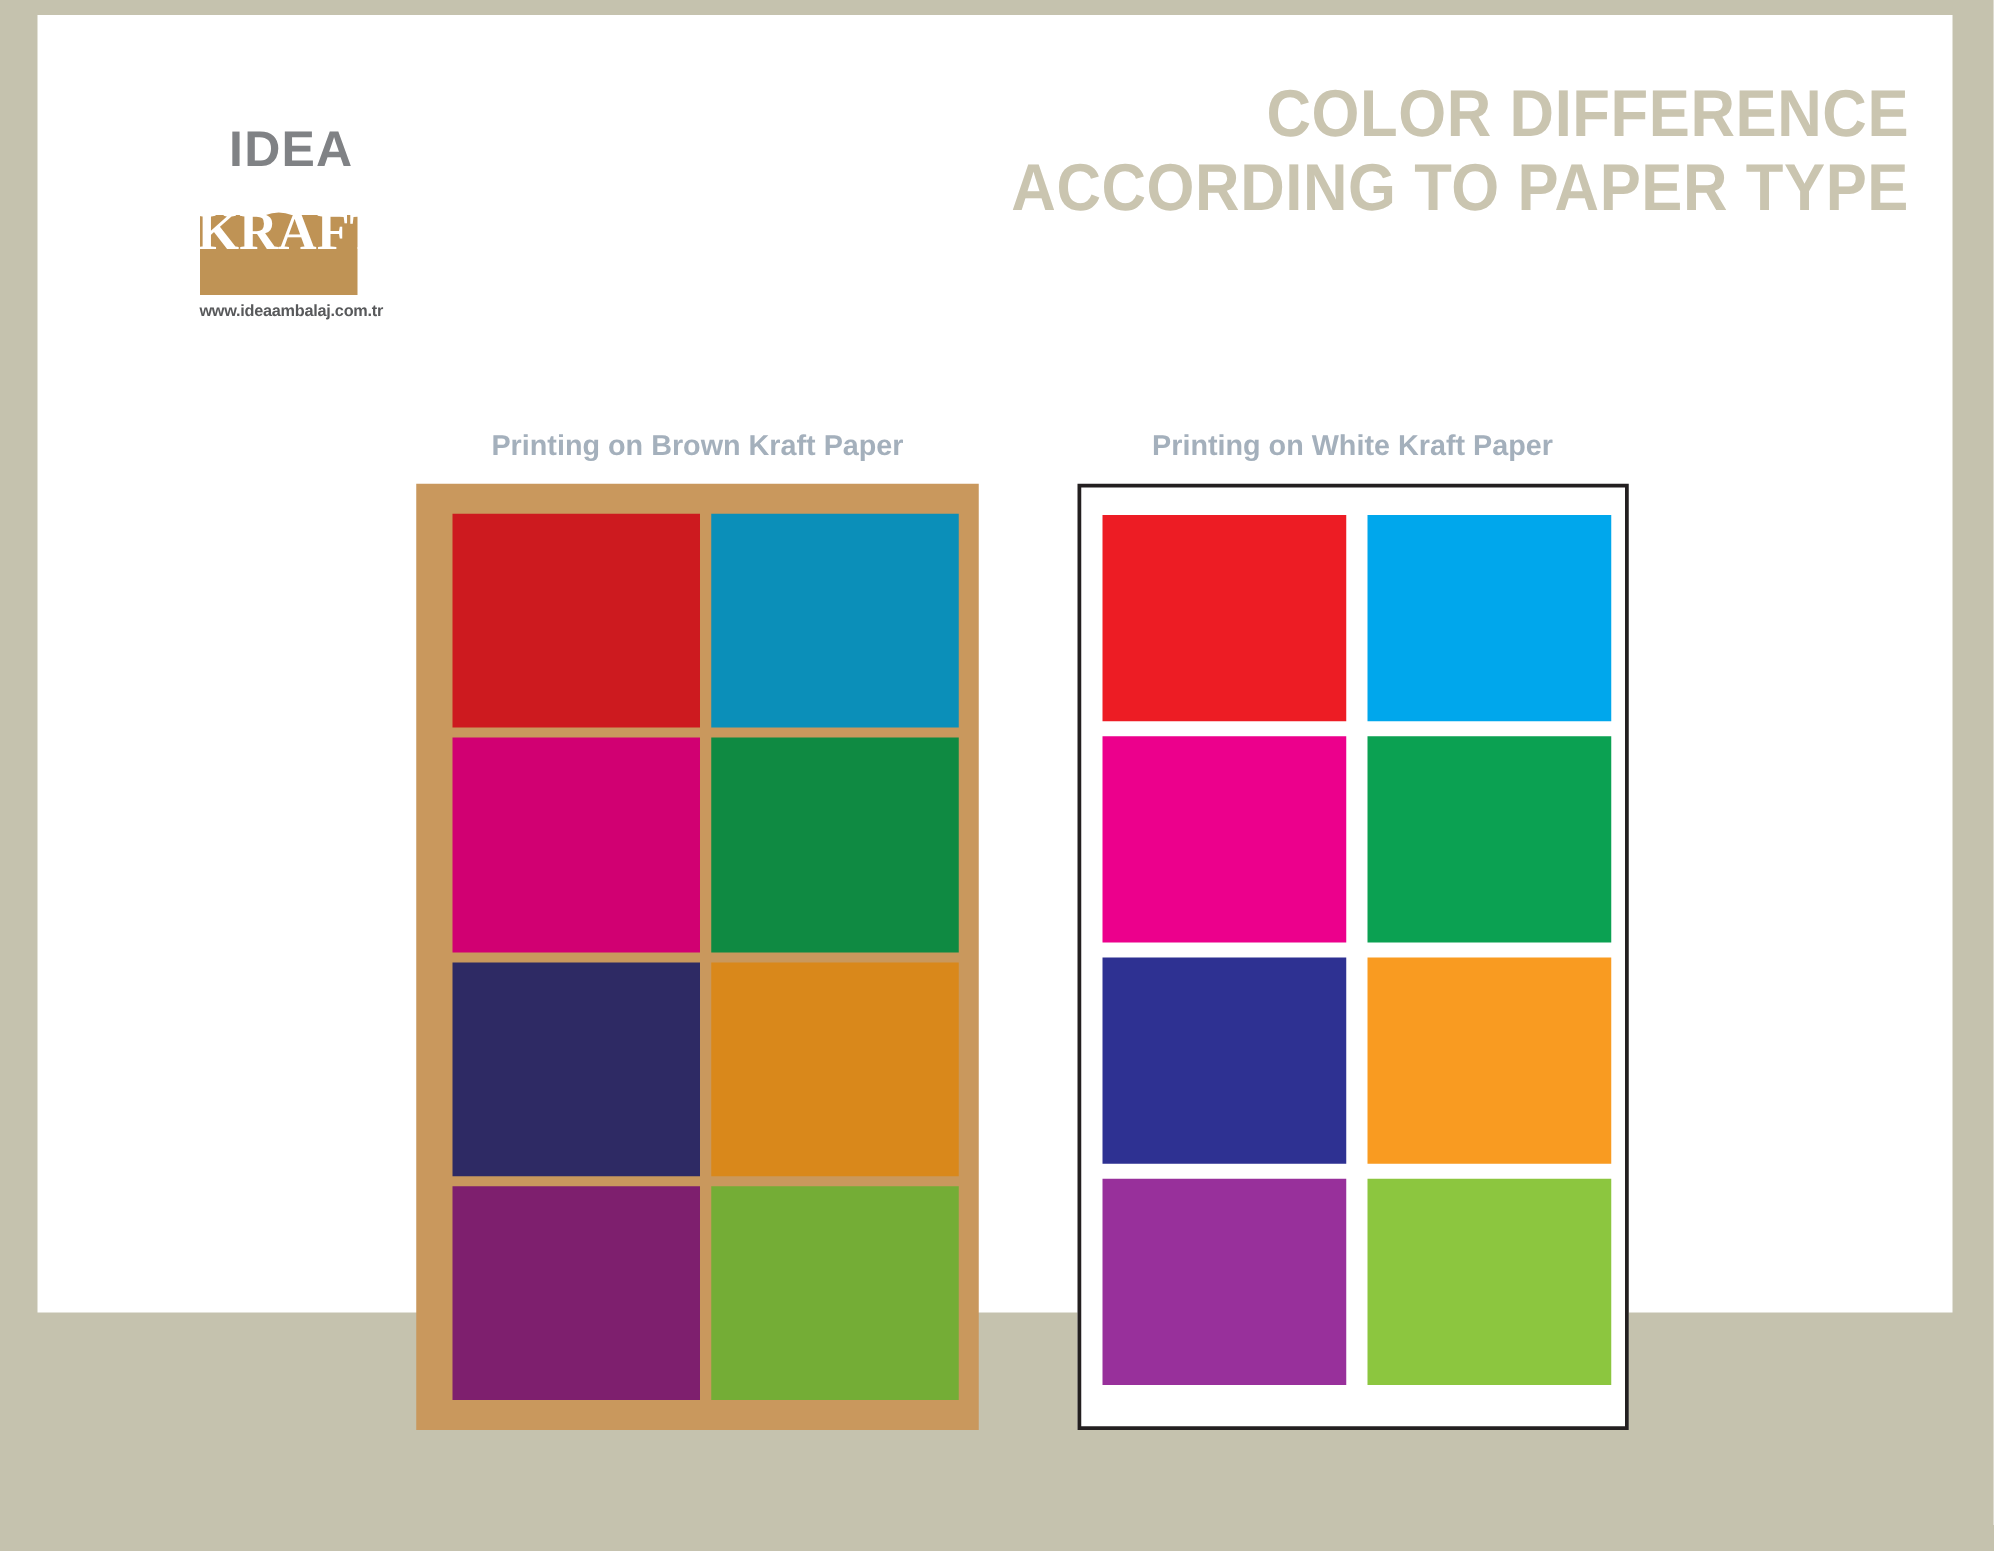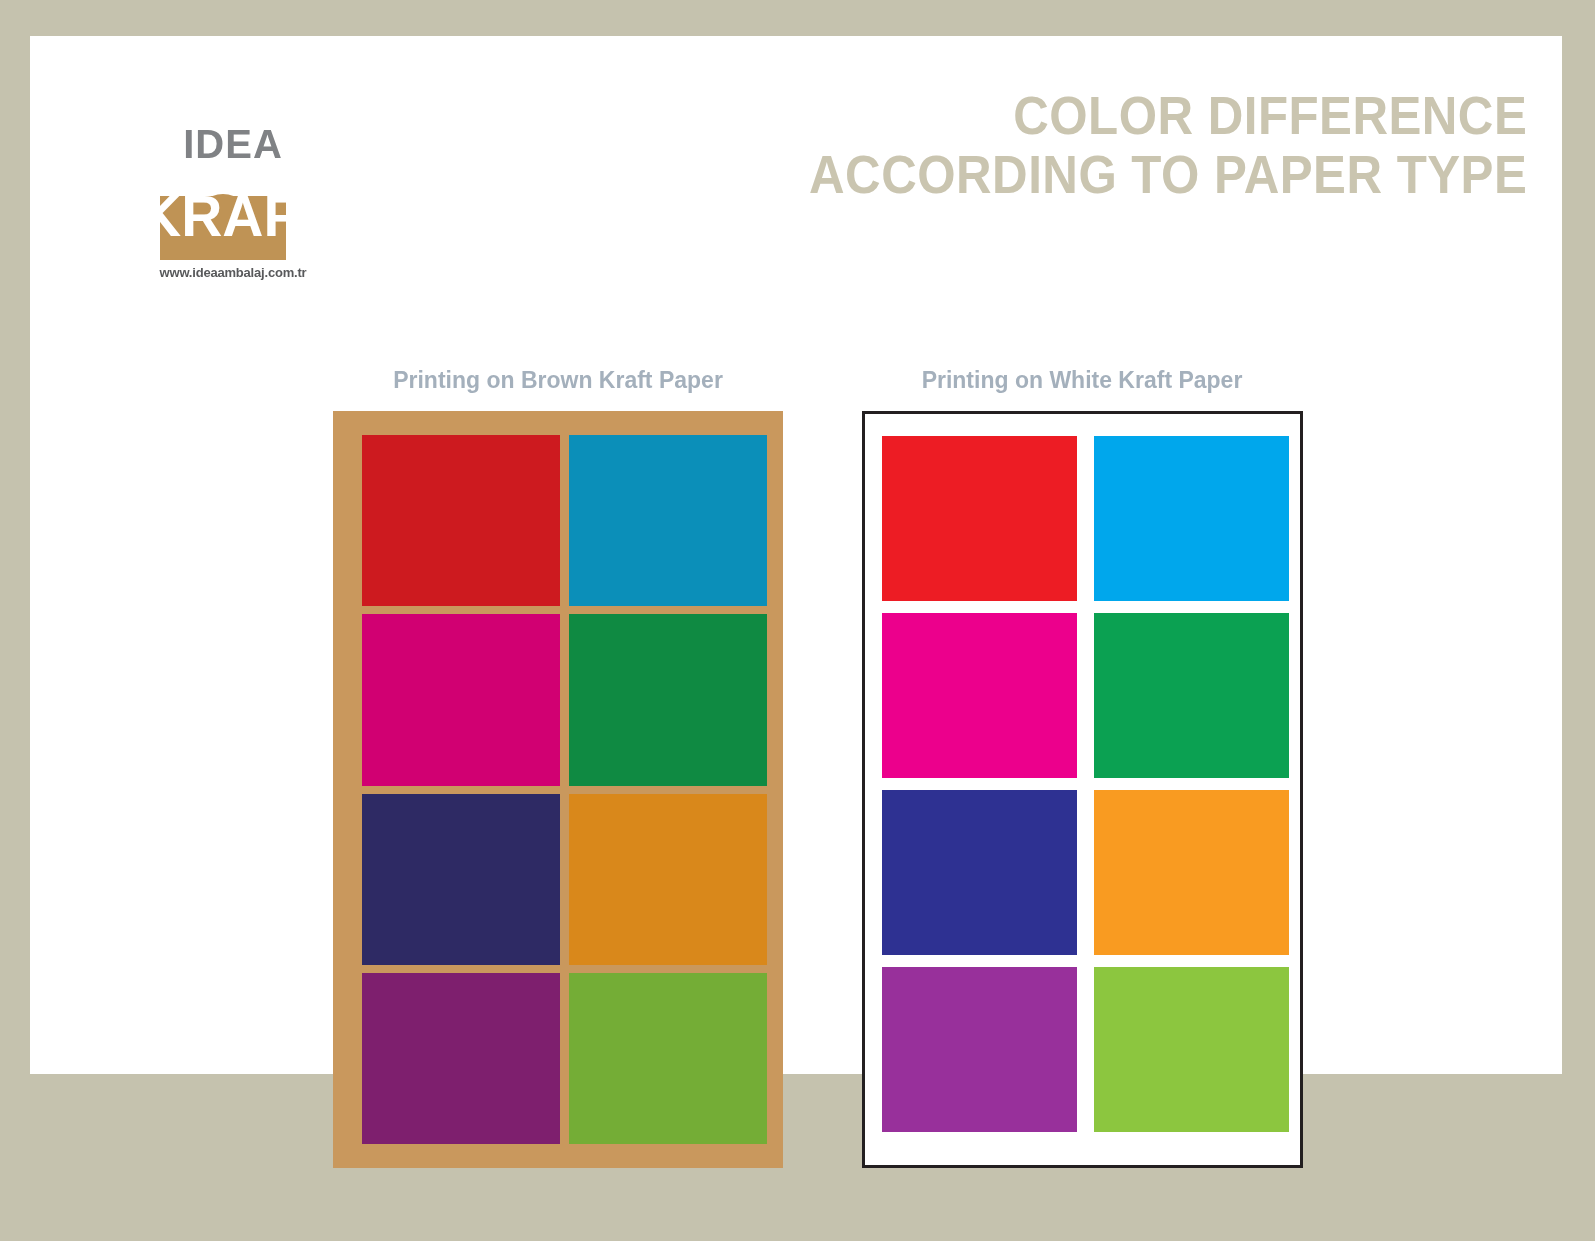--- a/index.html
+++ b/index.html
@@ -18,21 +18,21 @@
   #page {
     position: relative;
     width: 1595px;
     height: 1241px;
     background: #c5c2ae;
     box-sizing: border-box;
   }
   #sheet {
     position: absolute;
     left: 30px;
-    top: 36px;
+    top: 12px;
     width: 1532px;
     height: 1038px;
     background: #ffffff;
   }
 
   
   #logo-block {
     position: absolute;
     left: 88px;
     top: 62px;
@@ -66,26 +66,27 @@
     width: 64px;
     height: 56px;
     overflow: hidden;
   }
   #logo-handle svg { display: block; }
   #logo-kraft {
     position: absolute;
     left: 22px;
     top: 90px;
     width: 186px;
-    text-align: left;
-    font-size: 57px;
+    text-align: center;
+    font-size: 43px;
     font-weight: bold;
     letter-spacing: 0px;
     color: #ffffff;
     line-height: 1;
+    font-family: Liberation Serif, serif;
   }
   #logo-url {
     position: absolute;
     left: -22px;
     top: 167px;
     width: 274px;
     text-align: center;
     font-size: 13px;
     font-weight: bold;
     color: #58595b;

